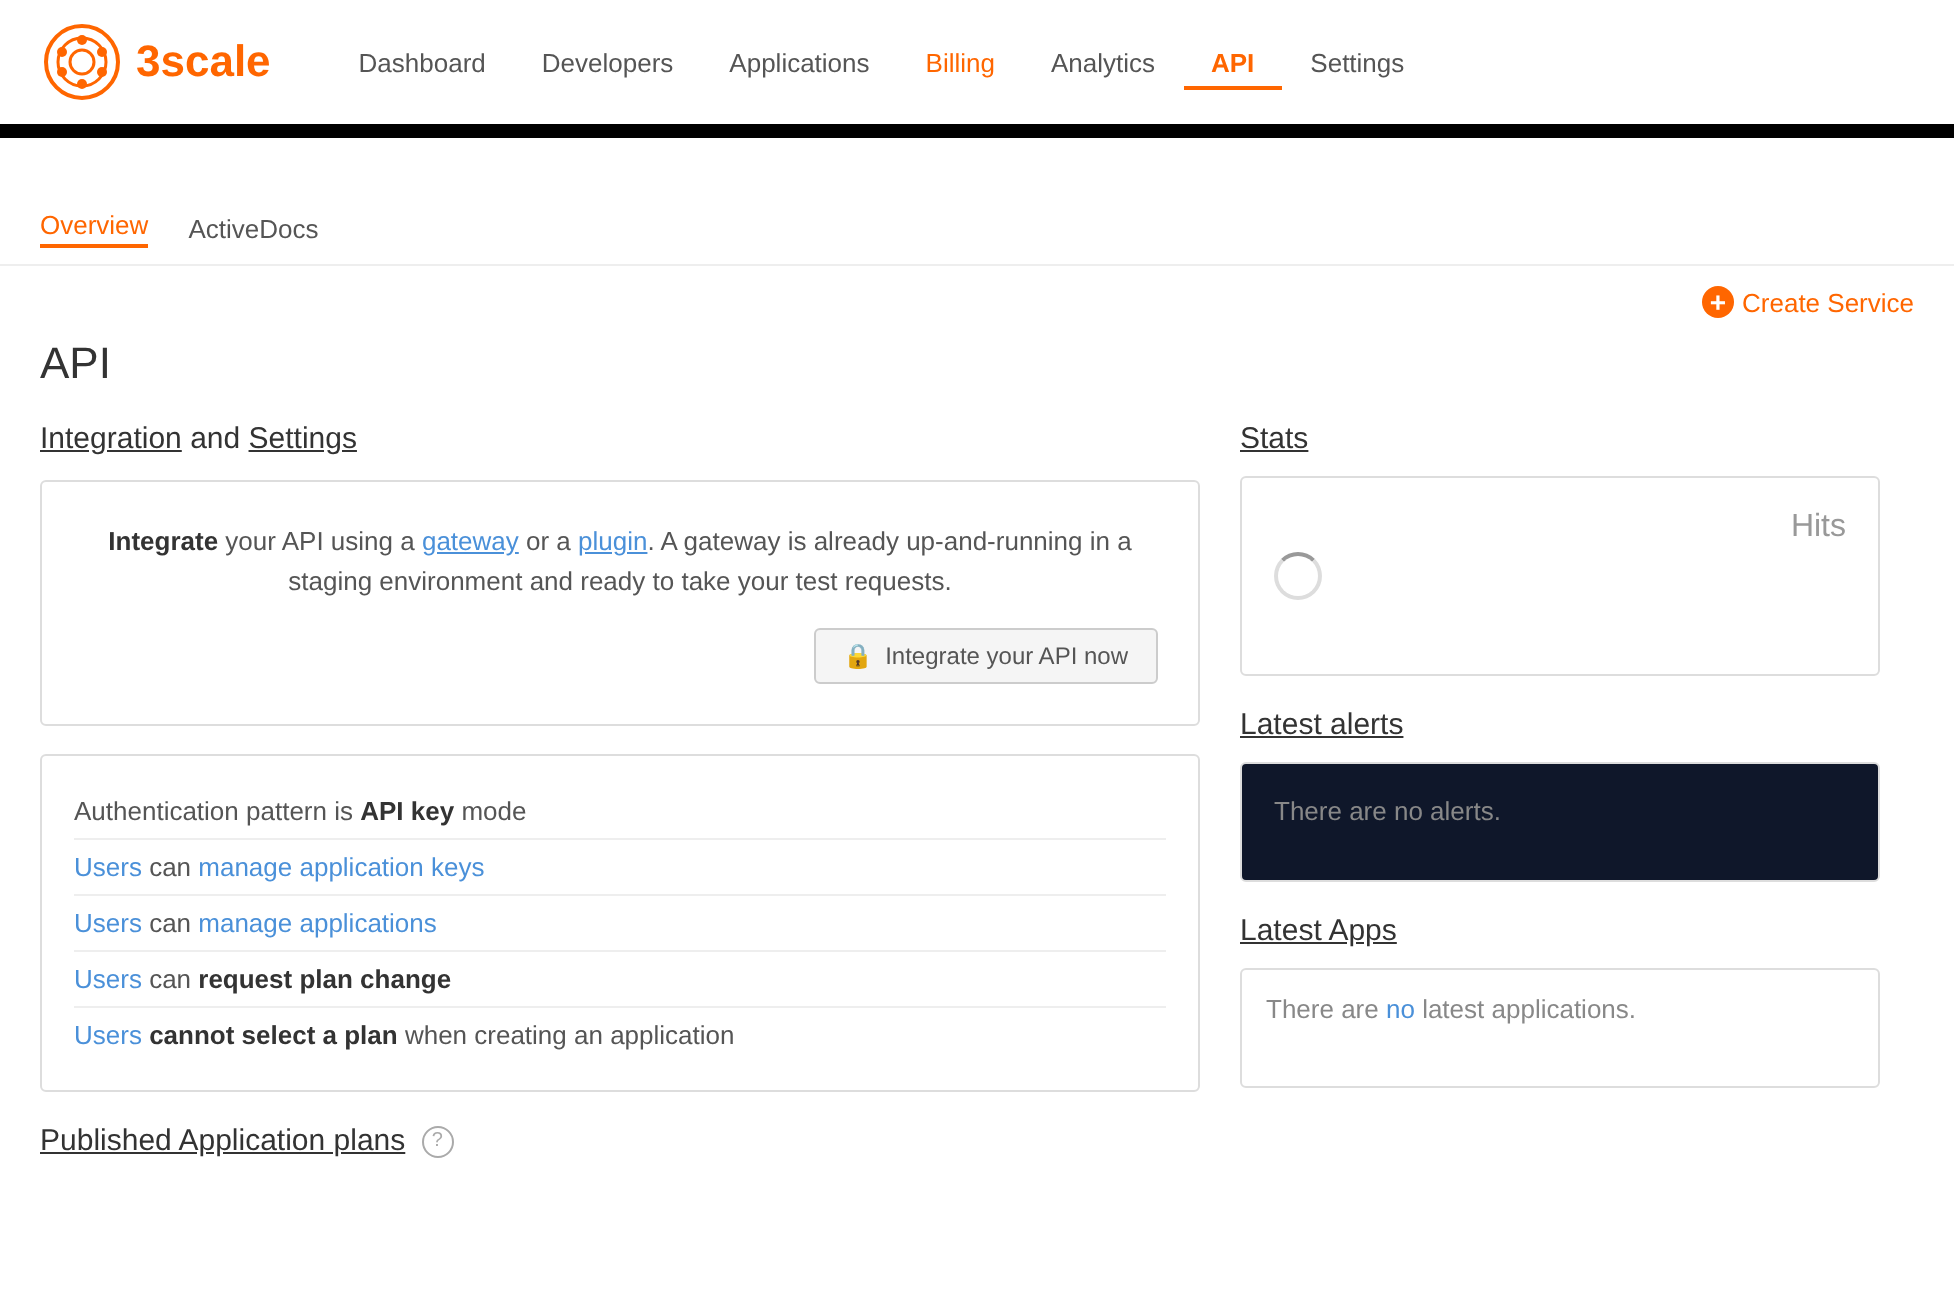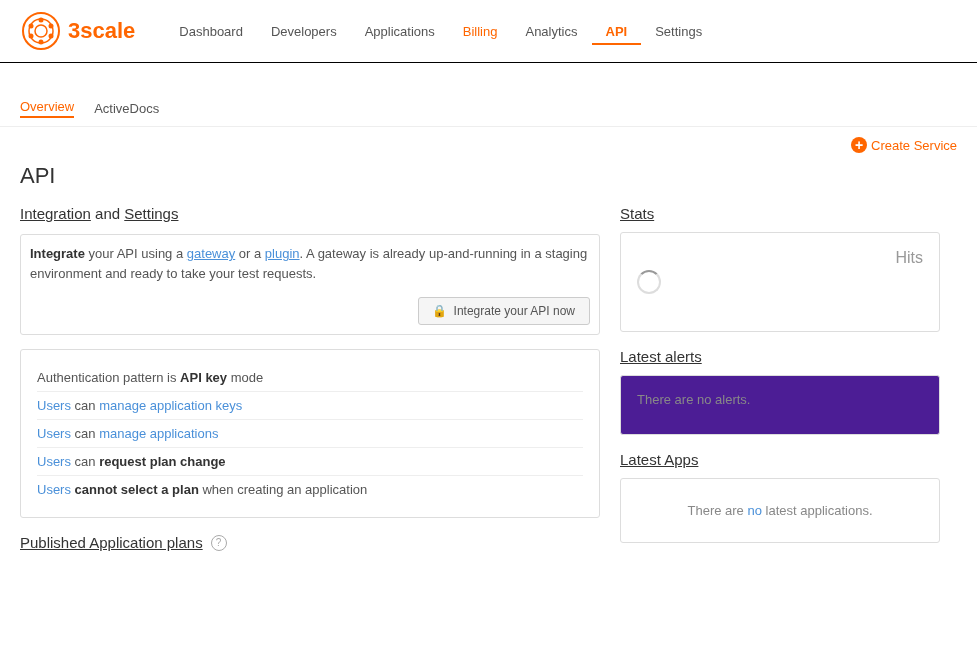--- a/index.html
+++ b/index.html
@@ -1,19 +1,19 @@
 <!DOCTYPE html>
 <html><head>
   <meta charset="utf-8">
   <style>
     * { margin: 0; padding: 0; box-sizing: border-box; }
     body { font-family: Arial, Helvetica, sans-serif; font-size: 13px; color: #333; background: #fff; }
 
     
-    .header { display: flex; align-items: center; padding: 10px 20px; border-bottom: 1px solid #000000; background: #fff; }
+    .header { display: flex; align-items: center; padding: 10px 20px; border-bottom: 7px solid #000000; background: #fff; }
     .logo { display: flex; align-items: center; margin-right: 30px; }
     .logo-icon { width: 42px; height: 42px; margin-right: 6px; }
     .logo-text { font-size: 22px; font-weight: bold; color: #f60; }
     .main-nav { display: flex; align-items: center; gap: 0; }
     .main-nav a { text-decoration: none; color: #555; padding: 6px 14px; font-size: 13px; }
     .main-nav a.billing { color: #f60; }
     .main-nav a.api-active { color: #f60; font-weight: bold; border-bottom: 2px solid #f60; padding-bottom: 4px; }
 
     
     .sub-nav { padding: 8px 20px; border-bottom: 1px solid #eee; background: #fff; display: flex; gap: 10px; align-items: center; margin-top: 28px; }
@@ -34,46 +34,46 @@
 
     
     .page-title { font-size: 22px; font-weight: normal; color: #333; margin-bottom: 16px; padding: 0 20px; }
 
     
     .section-heading { font-size: 15px; margin-bottom: 12px; }
     .section-heading a { color: #333; text-decoration: underline; }
     .section-heading span { color: #333; }
 
     
-    .info-box { border: 1px solid #ddd; border-radius: 3px; padding: 9px; margin-bottom: 14px; background: #fff; }
+    .info-box { border: 1px solid #ddd; border-radius: 3px; padding: 20px; margin-bottom: 14px; background: #fff; text-align: center; }
     .info-box p { font-size: 13px; line-height: 1.5; color: #555; }
     .info-box p a { color: #4a90d9; text-decoration: underline; }
     .info-box p strong { color: #333; font-weight: bold; }
     .integrate-btn-wrap { display: flex; justify-content: flex-end; margin-top: 14px; }
     .integrate-btn { border: 1px solid #ccc; background: #f5f5f5; color: #555; padding: 6px 14px; font-size: 12px; cursor: pointer; border-radius: 3px; display: flex; align-items: center; gap: 6px; text-decoration: none; }
 
     
     .info-rows-box { border: 1px solid #ddd; border-radius: 3px; padding: 14px 16px; background: #fff; }
     .info-row { padding: 6px 0; font-size: 13px; color: #555; border-bottom: 1px solid #eee; }
     .info-row:last-child { border-bottom: none; }
     .info-row a { color: #4a90d9; text-decoration: none; }
     .info-row strong { color: #333; font-weight: bold; }
 
     
     .stats-box { border: 1px solid #ddd; border-radius: 3px; padding: 16px; background: #fff; min-height: 100px; display: flex; align-items: center; justify-content: space-between; }
     .spinner { width: 24px; height: 24px; border: 2px solid #ddd; border-top-color: #999; border-radius: 50%; animation: spin 0.8s linear infinite; }
     @keyframes spin { to { transform: rotate(360deg); } }
     .hits-label { font-size: 16px; color: #999; align-self: flex-start; }
 
     
-    .alerts-box { border: 1px solid #ddd; border-radius: 3px; padding: 16px; background: #4c1d95; min-height: 60px; }
+    .alerts-box { border: 1px solid #ddd; border-radius: 3px; padding: 16px; background: #0f172a; min-height: 60px; }
     .no-alerts { color: #888; font-size: 13px; }
 
     
-    .apps-box { border: 1px solid #ddd; border-radius: 3px; padding: 24px; background: #fff; min-height: 60px; text-align: center; }
+    .apps-box { border: 1px solid #ddd; border-radius: 3px; padding: 12px; background: #fff; min-height: 60px; }
     .no-apps { color: #888; font-size: 13px; }
     .no-apps a { color: #4a90d9; text-decoration: none; }
 
     .right-section { margin-bottom: 16px; }
     .right-section-title { font-size: 15px; font-weight: normal; margin-bottom: 10px; color: #333; text-decoration: underline; }
 
     
     .published-heading { font-size: 15px; color: #333; margin-top: 16px; display: flex; align-items: center; gap: 8px; }
     .published-heading a { color: #333; text-decoration: underline; }
     .info-circle { width: 16px; height: 16px; border: 1px solid #aaa; border-radius: 50%; display: inline-flex; align-items: center; justify-content: center; font-size: 10px; color: #aaa; cursor: pointer; }

